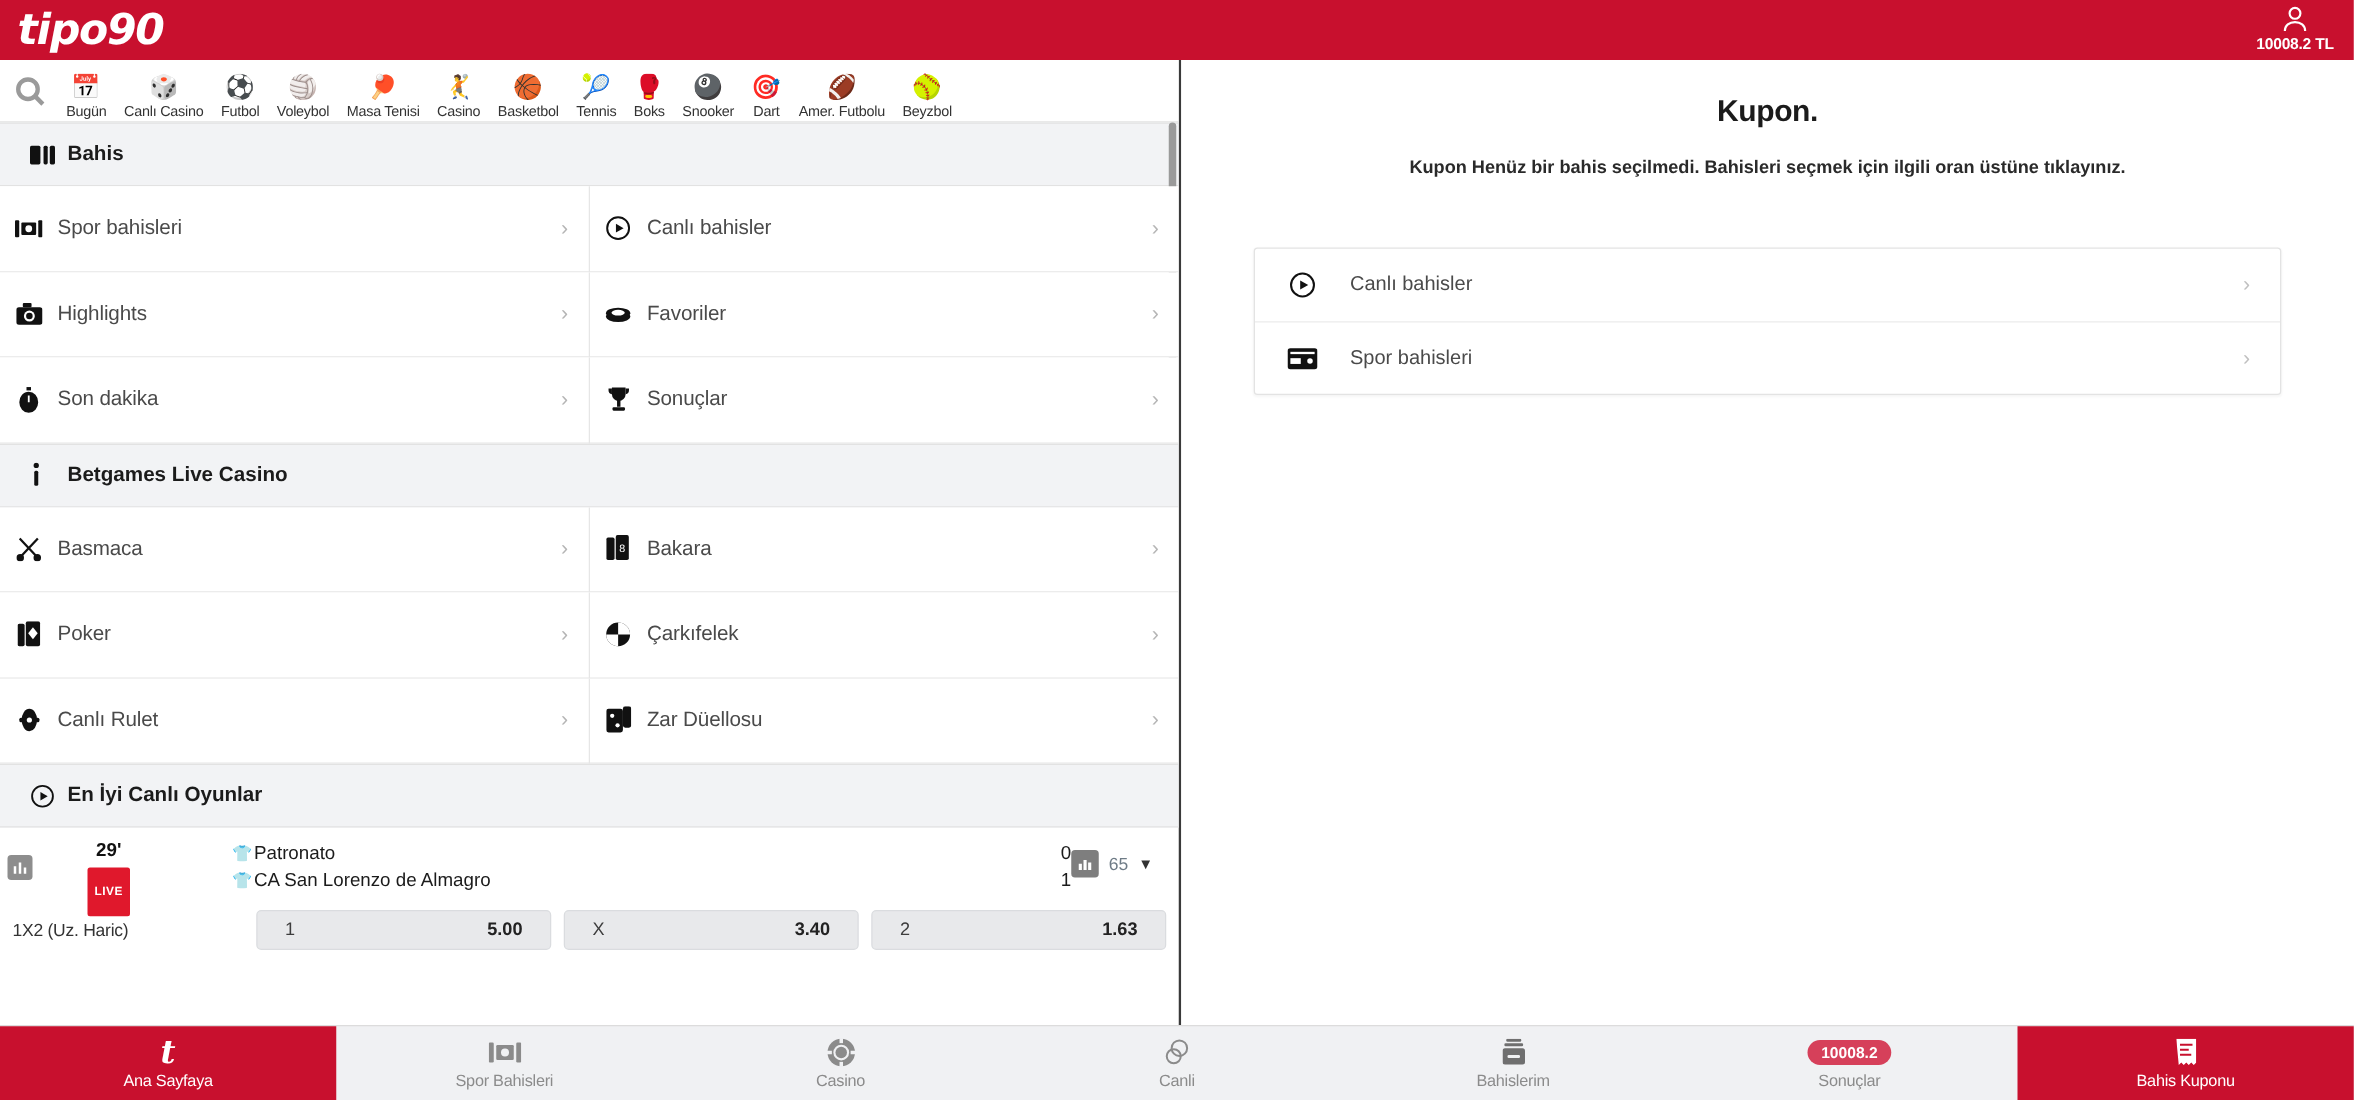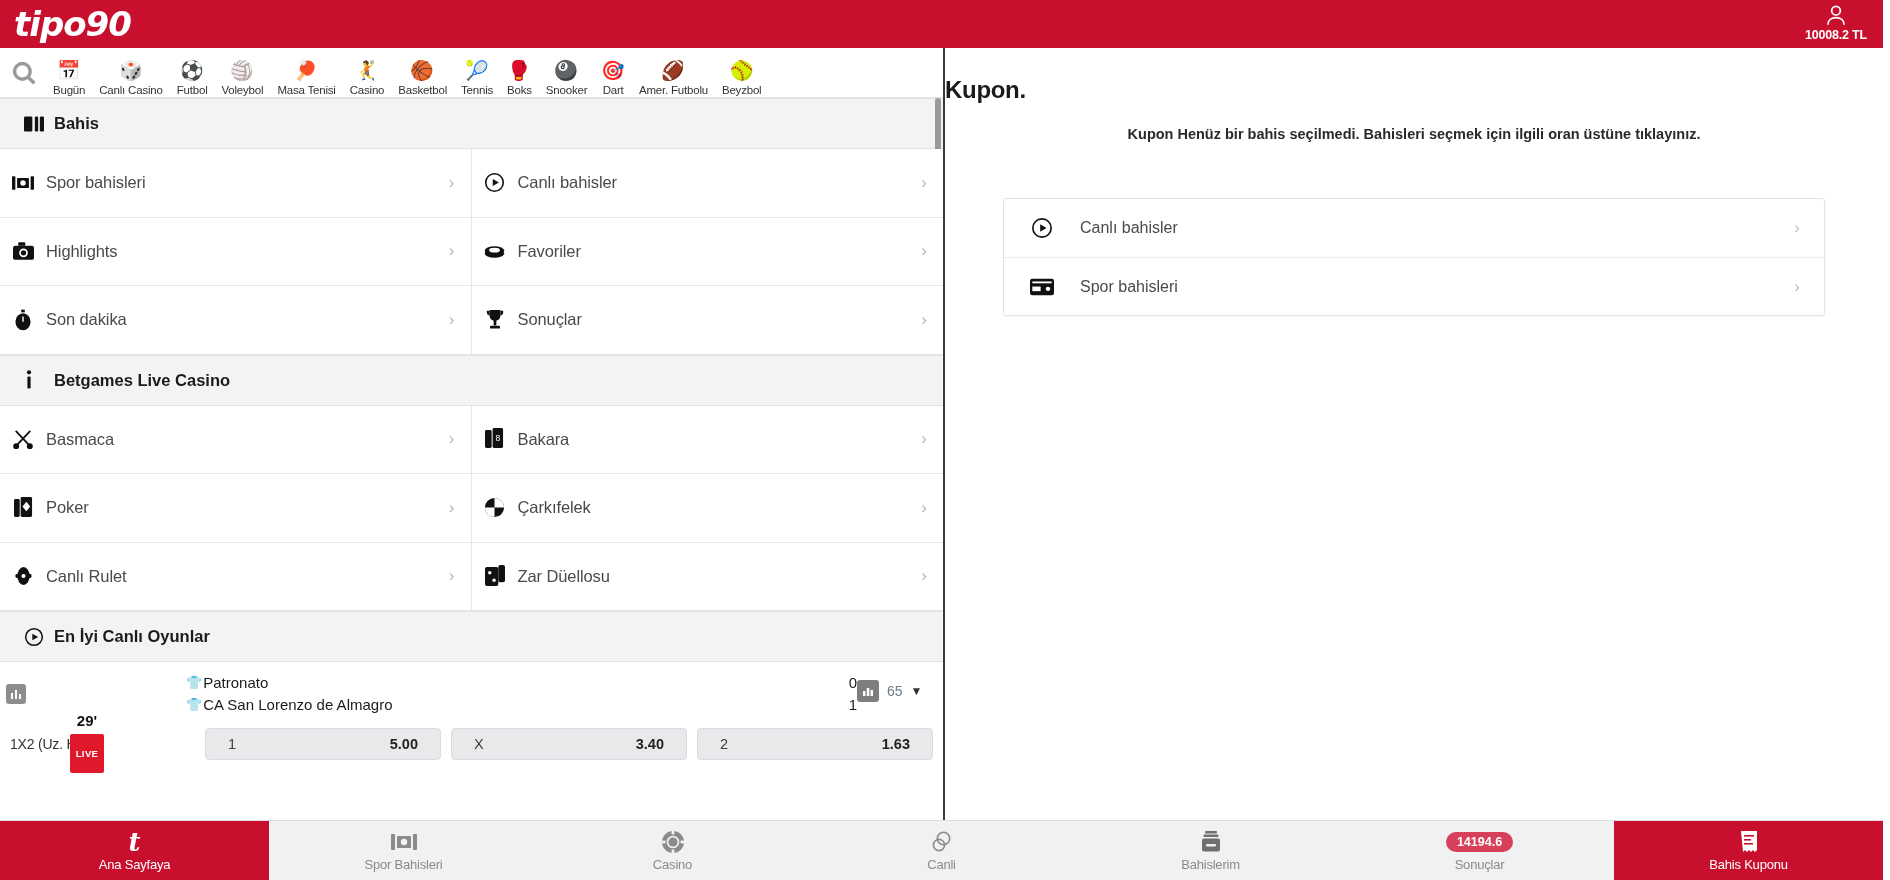--- a/index.html
+++ b/index.html
@@ -62,21 +62,21 @@
   }
   .cell.leftc { border-right:1px solid #e6e6e6; }
   .cell .c-ic { width:46px; flex:0 0 46px; display:flex; align-items:center; justify-content:center; color:#111; }
   .cell .c-tx { font-size:16.5px; color:#4a4a4a; letter-spacing:-0.1px; }
   .cell .c-ch { position:absolute; right:16px; top:50%; transform:translateY(-50%); color:#b5b5b5; font-size:17px; }
 
   
   .match-row { display:flex; align-items:flex-start; padding:10px 0 0 0; position:relative; height:60px; }
   .m-stat { width:32px; flex:0 0 32px; display:flex; justify-content:center; padding-top:12px; }
   .m-stat .sq { width:20px; height:20px; background:#8d8d8d; border-radius:3px; display:flex; align-items:center; justify-content:center; }
-  .m-time { width:110px; flex:0 0 110px; text-align:center;margin-top:40px; }
+  .m-time { width:110px; flex:0 0 110px; text-align:center; }
   .m-time .mins { font-size:15px; font-weight:bold; color:#111; }
   .m-time .live { display:inline-block; background:#e0182c; color:#fff; font-size:9.5px; font-weight:bold;
                   padding:14px 6px; border-radius:2px; margin-top:5px; letter-spacing:0.4px; }
   .m-teams { flex:1 1 auto; padding-left:44px; }
   .m-teams .tm { font-size:15px; color:#1b1b1b; display:flex; align-items:center; line-height:22px; }
   .m-teams .tm .shirt { font-size:13px; margin-right:1px; }
   .m-score { width:34px; flex:0 0 34px; text-align:right; font-size:15px; color:#1b1b1b; line-height:22px; }
   .m-extra { width:86px; flex:0 0 86px; display:flex; align-items:center; padding-top:8px; gap:8px; }
   .m-extra .chartbox { width:22px; height:22px; background:#7e7e7e; border-radius:3px; display:flex; align-items:center; justify-content:center; }
   .m-extra .cnt { font-size:14px; color:#6e7b86; }
@@ -89,21 +89,21 @@
     flex:1 1 0; height:32px; background:#e8e9eb; border:1px solid #dadcdf; border-radius:4px;
     display:flex; align-items:center; justify-content:space-between; padding:0 22px;
     font-size:14.5px; color:#3d3d3d; cursor:pointer;
   }
   .odd .ov { font-weight:bold; color:#222; }
 
   
   .scrollbar { position:absolute; right:2px; top:50px; width:6px; height:215px; background:#9a9a9a; border-radius:3px; }
 
   
-  .kupon-title { text-align:left; font-size:24px; font-weight:bold; color:#1b1b1b; margin-top:28px; letter-spacing:-0.3px; }
+  .kupon-title { text-align:center; font-size:24px; font-weight:bold; color:#1b1b1b; margin-top:28px; letter-spacing:-0.3px; }
   .kupon-sub { text-align:center; font-size:14.5px; font-weight:bold; color:#2a2a2a; margin-top:22px; padding:0 40px; }
   .kupon-card {
     margin:56px 58px 0 58px; border:1px solid #e3e3e3; border-radius:3px; background:#fff;
     box-shadow:0 1px 2px rgba(0,0,0,0.04);
   }
   .kupon-item { height:58px; display:flex; align-items:center; position:relative; cursor:pointer; }
   .kupon-item + .kupon-item { border-top:1px solid #ececec; }
   .kupon-item .k-ic { width:76px; flex:0 0 76px; display:flex; align-items:center; justify-content:center; color:#111; }
   .kupon-item .k-tx { font-size:16px; color:#4a4a4a; }
   .kupon-item .k-ch { position:absolute; right:24px; color:#c0c0c0; font-size:17px; }
@@ -528,21 +528,21 @@
           <rect x="1.5" y="3.6" width="15" height="2.4" rx="1"></rect>
           <rect x="0" y="7.5" width="18" height="13" rx="2"></rect>
           <rect x="4" y="13" width="10" height="2.4" rx="1" fill="#f0f1f3"></rect>
         </svg>
       </span>
       <span class="n-lb">Bahislerim</span>
     </div>
 
     <div class="nav-item">
       <span class="n-ic">
-        <span class="badge">14194.6</span>
+        <span class="badge">10008.2</span>
       </span>
       <span class="n-lb">Sonuçlar</span>
     </div>
 
     <div class="nav-item active">
       <span class="n-ic">
         <svg width="16" height="22" viewBox="0 0 16 22" fill="#fff">
           <path d="M0 0h16v19l-2 2-2-2-2 2-2-2-2 2-2-2-2 2z"></path>
           <rect x="3" y="4" width="10" height="1.6" fill="#c8102e"></rect>
           <rect x="3" y="8" width="7" height="1.6" fill="#c8102e"></rect>

